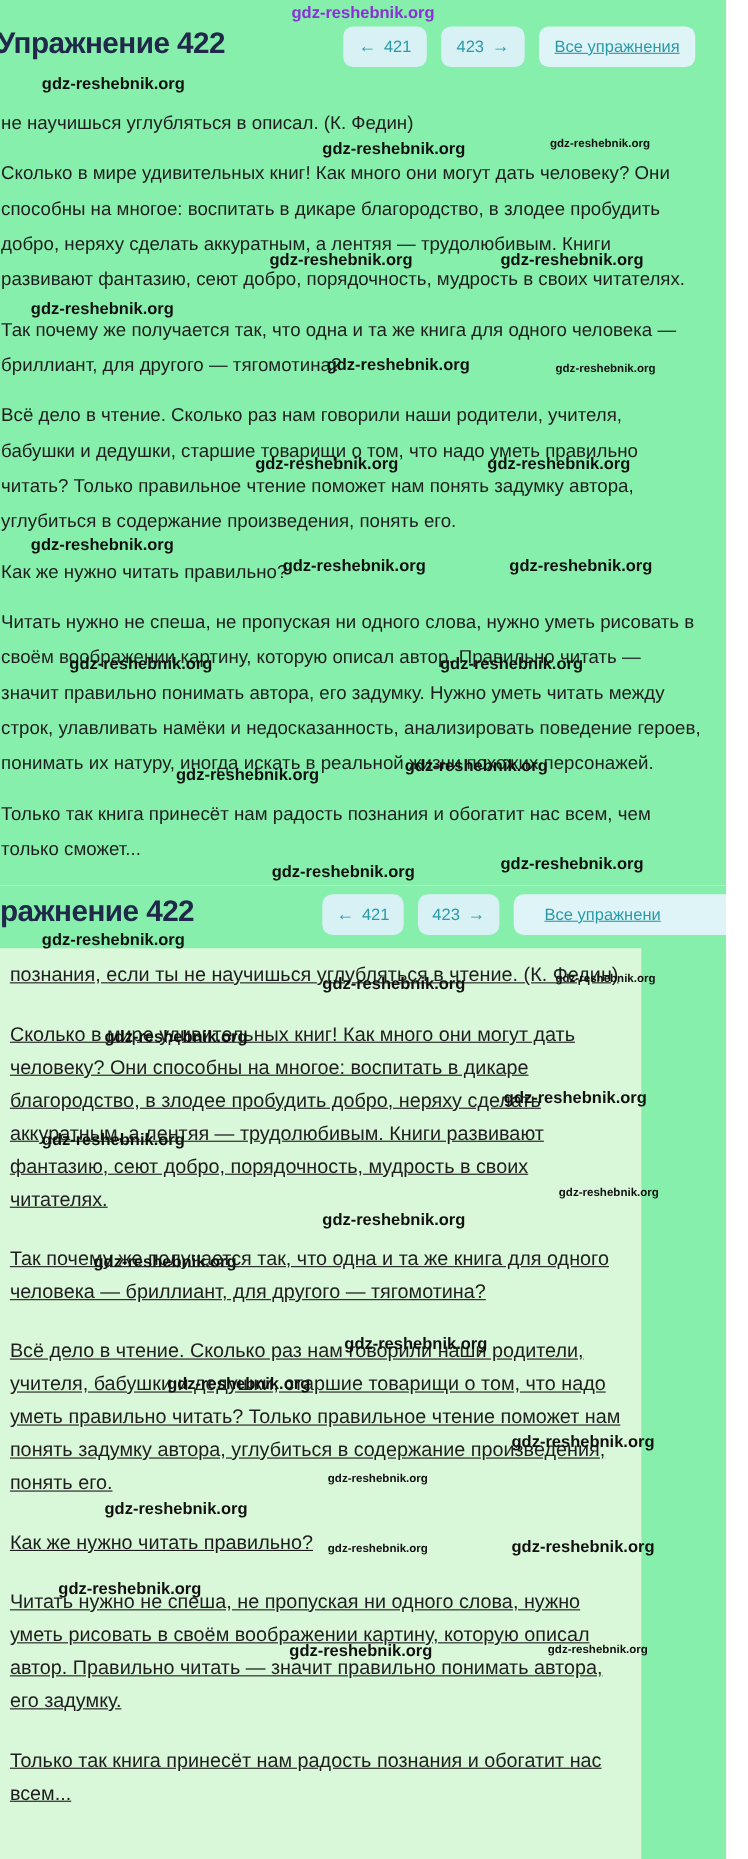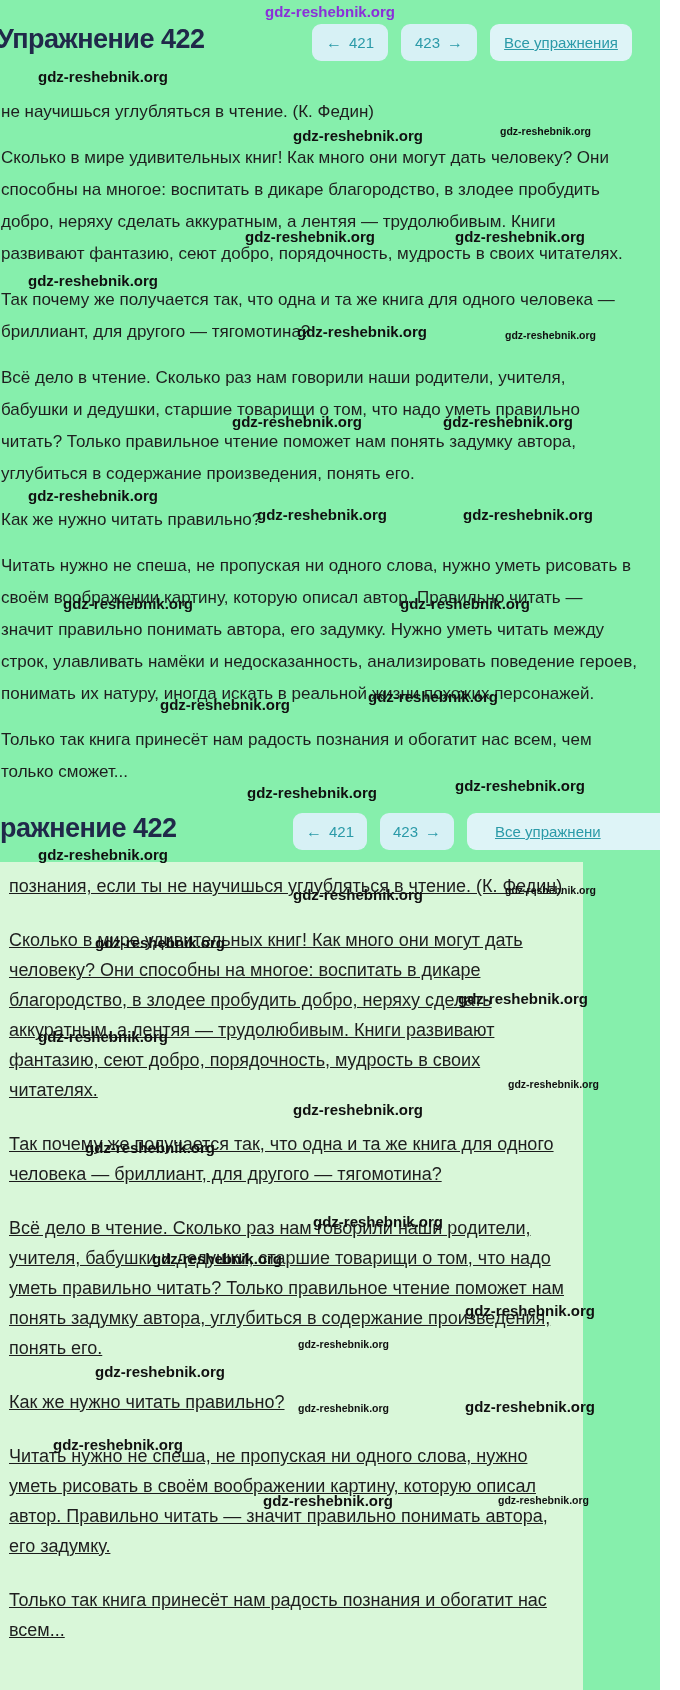--- a/index.html
+++ b/index.html
@@ -64,21 +64,21 @@
       </a>
       <a class="btn num">
         <span>423</span>
         <span class="arr">→</span>
       </a>
       <a class="btn wide">Все упражнения</a>
     </div>
   </div>
 
   <div class="content c1" id="paras1">
-      <p>не научишься углубляться в чтение. (К. Федин)</p>
+      <p>не научишься углубляться в описал. (К. Федин)</p>
       <p>Сколько в мире удивительных книг! Как много они могут дать человеку? Они способны на многое: воспитать в дикаре благородство, в злодее пробудить добро, неряху сделать аккуратным, а лентяя — трудолюбивым. Книги развивают фантазию, сеют добро, порядочность, мудрость в своих читателях.</p>
       <p>Так почему же получается так, что одна и та же книга для одного человека — бриллиант, для другого — тягомотина?</p>
       <p>Всё дело в чтение. Сколько раз нам говорили наши родители, учителя, бабушки и дедушки, старшие товарищи о том, что надо уметь правильно читать? Только правильное чтение поможет нам понять задумку автора, углубиться в содержание произведения, понять его.</p>
       <p>Как же нужно читать правильно?</p>
       <p>Читать нужно не спеша, не пропуская ни одного слова, нужно уметь рисовать в своём воображении картину, которую описал автор. Правильно читать — значит правильно понимать автора, его задумку. Нужно уметь читать между строк, улавливать намёки и недосказанность, анализировать поведение героев, понимать их натуру, иногда искать в реальной жизни похожих персонажей.</p>
       <p>Только так книга принесёт нам радость познания и обогатит нас всем, чем только сможет...</p>
     </div>
 <span class="wm lg" style="left: 38px; top: 68px;">gdz-reshebnik.org</span>
     <span class="wm lg" style="left: 293px; top: 127px;">gdz-reshebnik.org</span>
     <span class="wm sm" style="left: 500px; top: 125px;">gdz-reshebnik.org</span>

